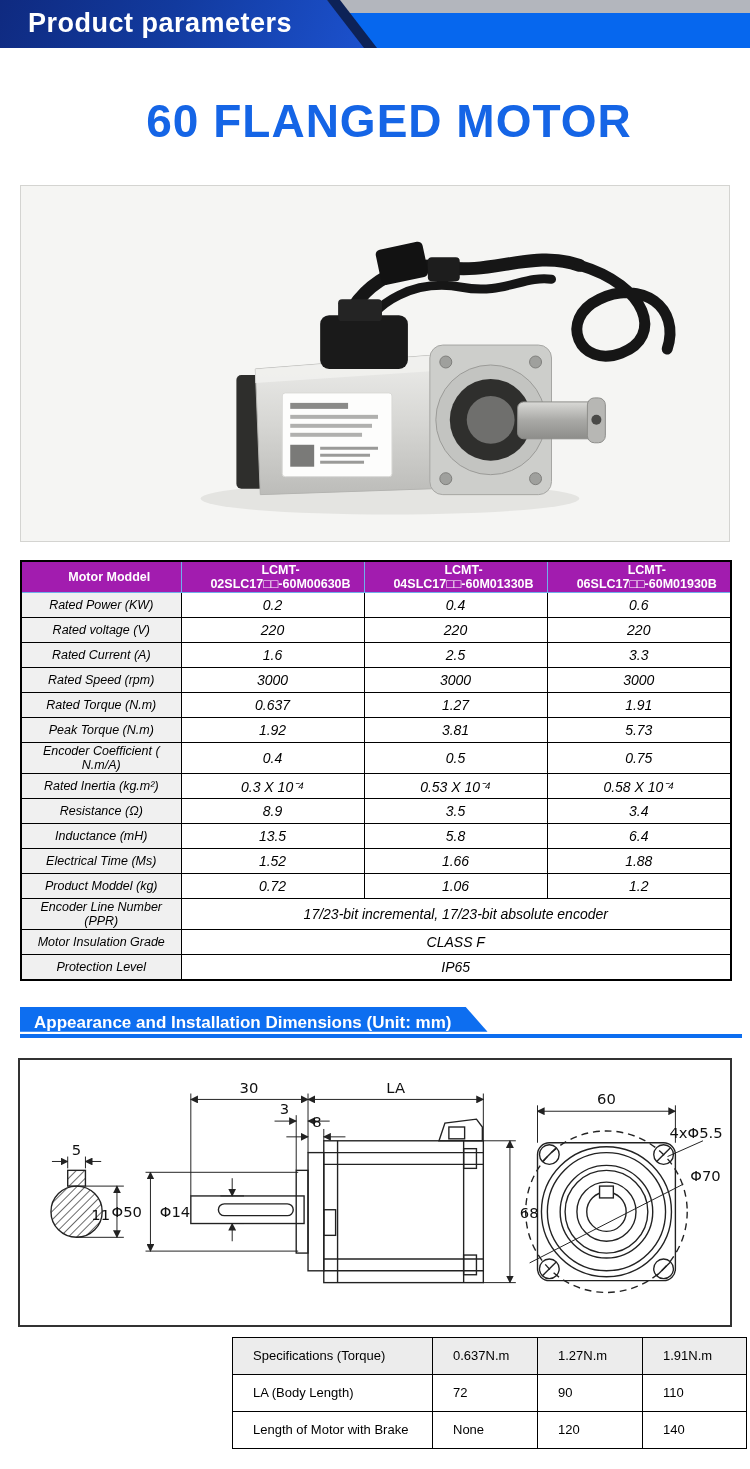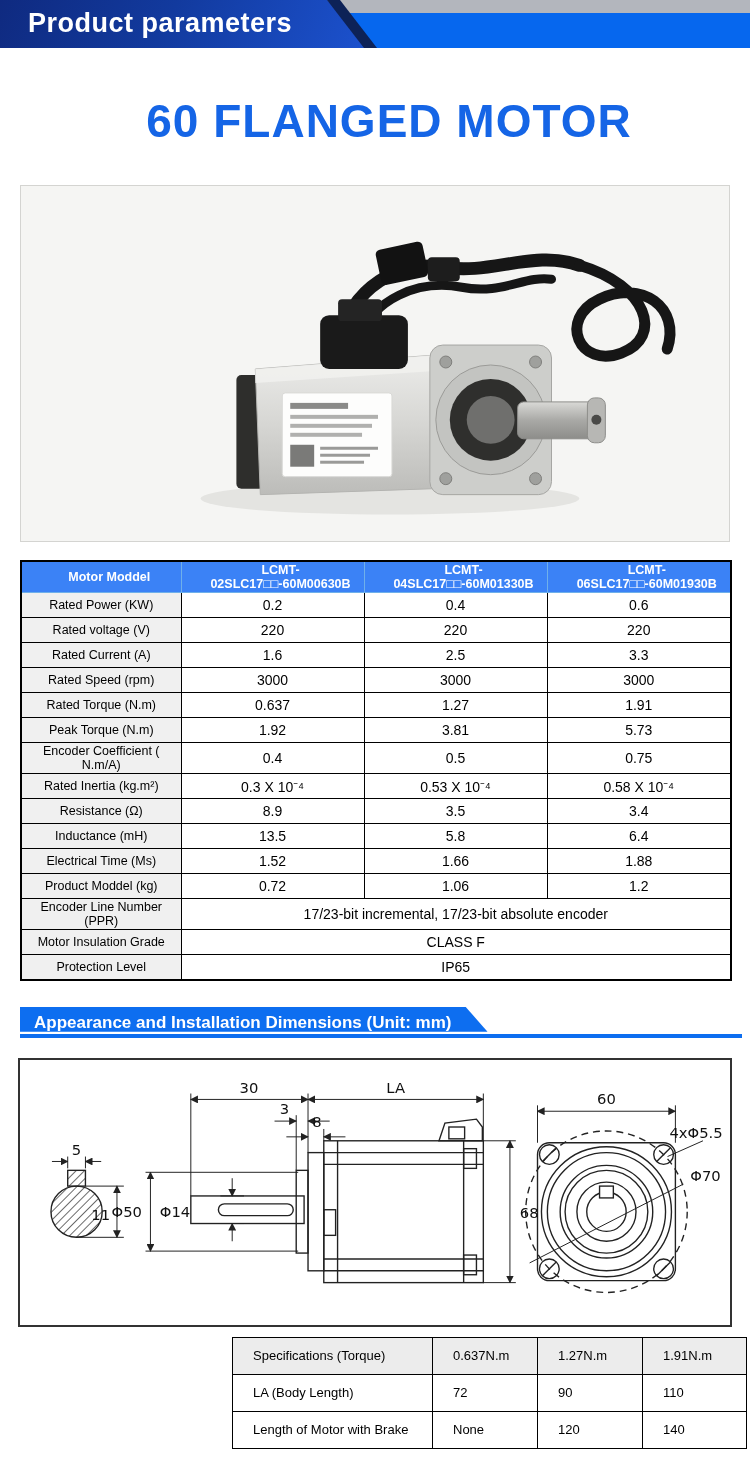--- a/index.html
+++ b/index.html
@@ -42,25 +42,25 @@
 
   
   #spec-table {
     margin:18px 20px 0; width:710px; border-collapse:collapse; table-layout:fixed;
     border:2px solid #000;
   }
   #spec-table th, #spec-table td {
     border:1px solid #000; text-align:center; vertical-align:middle; padding:1px 4px;
   }
   #spec-table thead th {
-    background:#3b82f6; color:#fff; font-size:12.5px; font-weight:bold; height:26px;
+    background:#a21caf; color:#fff; font-size:12.5px; font-weight:bold; height:26px;
     border:1px solid #6fb0ea;
     padding-left:20px;
   }
-  #spec-table tbody td { font-size:14px; height:25px; }
+  #spec-table tbody td { font-size:14px; height:25px;font-style:italic; }
   #spec-table tbody td.lbl { background:#f0f0f0; font-size:12.5px; }
 
   
   .section-banner { position:relative; margin:26px 8px 0 20px; height:31px; }
   .section-flag {
     position:absolute; left:0; top:0; height:25px; background:#0d6ef0; color:#fff;
     font-size:17px; font-weight:bold; line-height:31px; padding:0 36px 0 14px;
     clip-path:polygon(0 0, calc(100% - 22px) 0, 100% 100%, 0 100%);
   }
   .section-line { position:absolute; left:0; right:0; bottom:0; height:4px; background:#0d6ef0; }

